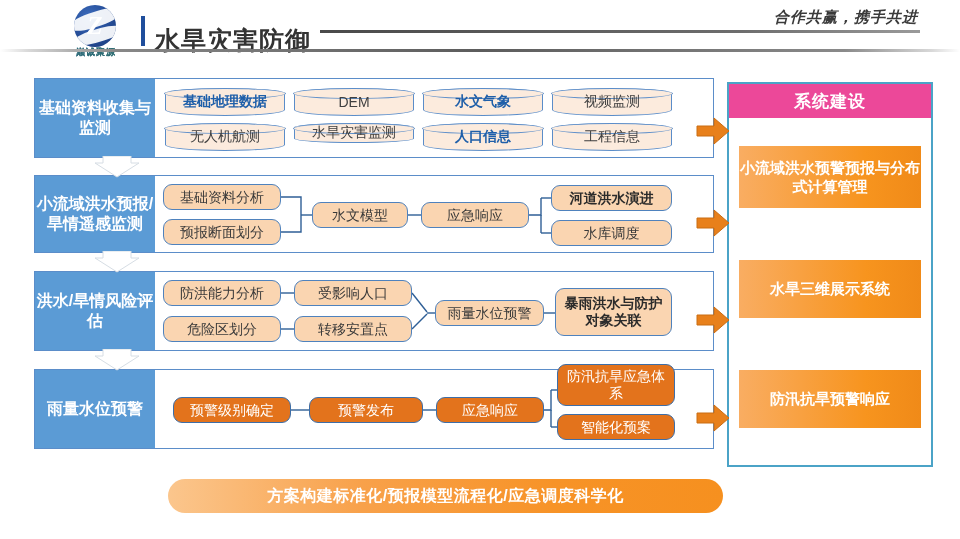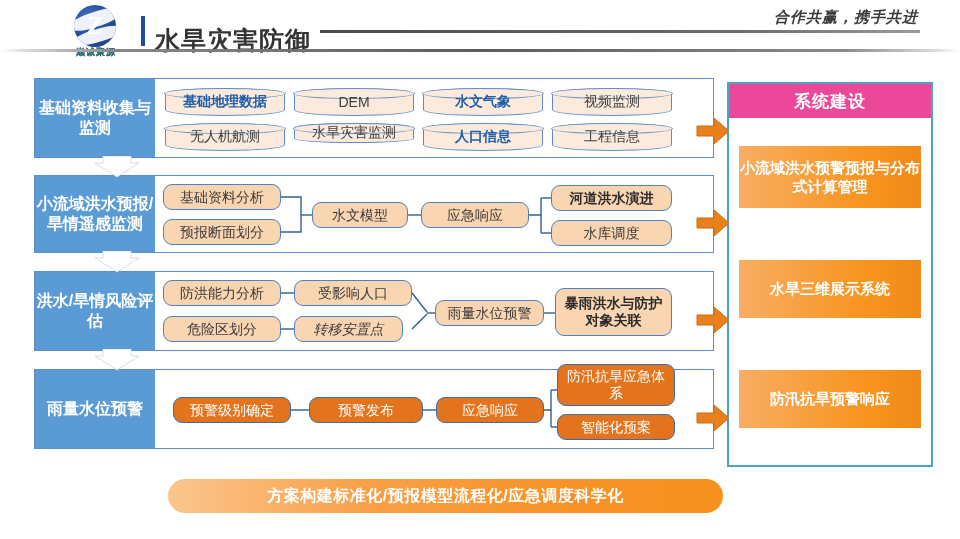--- a/index.html
+++ b/index.html
@@ -232,21 +232,21 @@
           <path d="M126 21 L139 21"></path>
           <path d="M126 57 L139 57"></path>
           <path d="M257 21 L272 40"></path>
           <path d="M257 57 L272 42"></path>
           <path d="M272 41 L280 41"></path>
           <path d="M389 41 L400 41"></path>
         </svg>
         <div class="rbox" style="left:8px;top:8px;width:118px;height:26px;">防洪能力分析</div>
         <div class="rbox" style="left:8px;top:44px;width:118px;height:26px;">危险区划分</div>
         <div class="rbox" style="left:139px;top:8px;width:118px;height:26px;">受影响人口</div>
-        <div class="rbox" style="left:139px;top:44px;width:109px;height:26px;font-style:italic;">转移安置点</div>
+        <div class="rbox" style="left:139px;top:44px;width:118px;height:26px;">转移安置点</div>
         <div class="rbox" style="left:280px;top:28px;width:109px;height:26px;">雨量水位预警</div>
         <div class="rbox b" style="left:400px;top:16px;width:117px;height:48px;padding:0 6px;">暴雨洪水与防护对象关联</div>
       </div>
     </div>
 
     <div class="conn-arrow" style="top:271px;">
       <svg viewBox="0 0 46 22" width="46" height="22">
         <path d="M9 0 L9 7 L1 7 L23 21 L45 7 L37 7 L37 0 Z" fill="#ffffff" stroke="#d6dde4" stroke-width="1"></path>
       </svg>
     </div>

